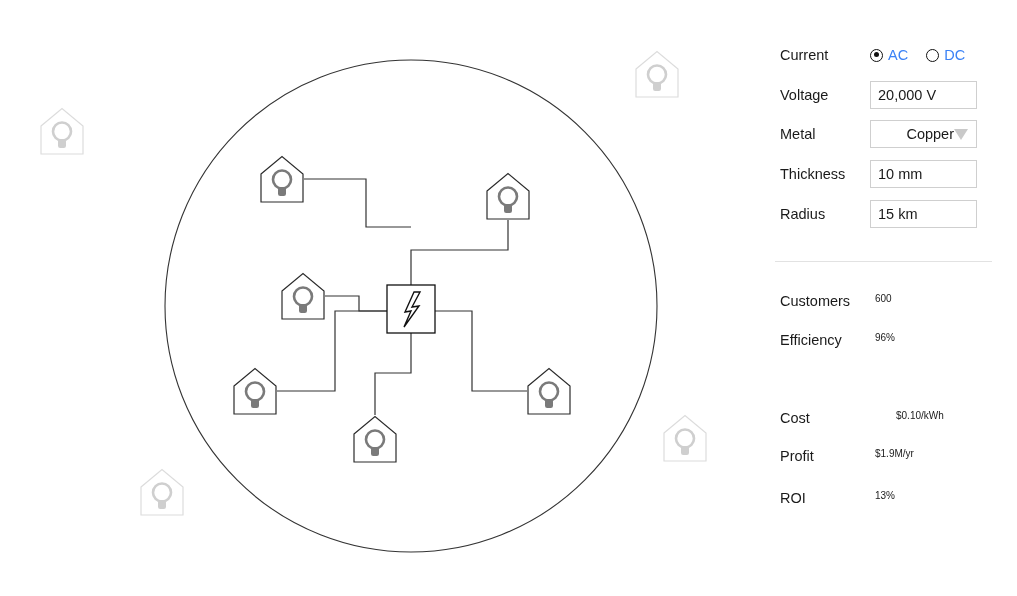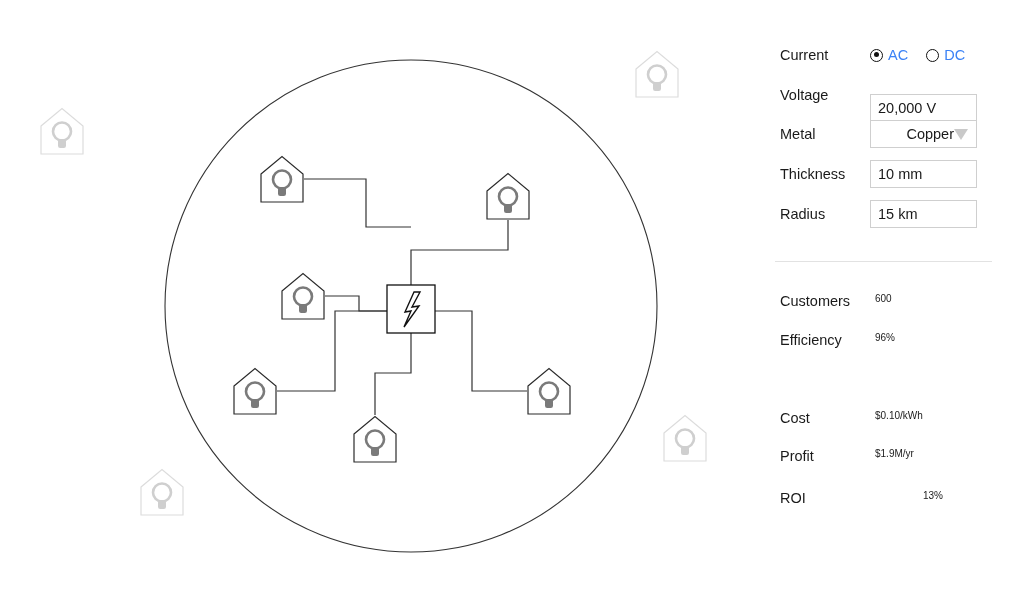--- a/index.html
+++ b/index.html
@@ -198,21 +198,21 @@
       </label>
       <label class="radio-opt">
         <span class="radio-dot"></span>
         <span>DC</span>
       </label>
     </div>
 
     <div class="form-row" style="top:81px;">
       <span class="form-label">Voltage</span>
     </div>
-    <div class="field" style="top:81px;margin-top:13px;">
+    <div class="field" style="top:81px;">
       <span class="field-value">20,000 V</span>
     </div>
 
     <div class="form-row" style="top:120px;">
       <span class="form-label">Metal</span>
     </div>
     <div class="field select" style="top:120px;">
       <span class="field-value">Copper</span>
       <span class="caret"></span>
     </div>
@@ -234,27 +234,27 @@
     <div class="divider"></div>
 
     <div class="stat-row" style="top:293px;">
       <span class="stat-label">Customers</span>
       <span class="stat-value">600</span>
     </div>
     <div class="stat-row" style="top:332px;">
       <span class="stat-label">Efficiency</span>
       <span class="stat-value">96%</span>
     </div>
-    <div class="stat-row" style="top:410px;">
+    <div class="stat-row" style="top:410px;gap:21px;">
       <span class="stat-label">Cost</span>
       <span class="stat-value">$0.10/kWh</span>
     </div>
     <div class="stat-row" style="top:448px;">
       <span class="stat-label">Profit</span>
       <span class="stat-value">$1.9M/yr</span>
     </div>
-    <div class="stat-row" style="top:490px;gap:48px;">
+    <div class="stat-row" style="top:490px;">
       <span class="stat-label">ROI</span>
       <span class="stat-value">13%</span>
     </div>
 
   </div>
 </div>
 
 </body></html>

